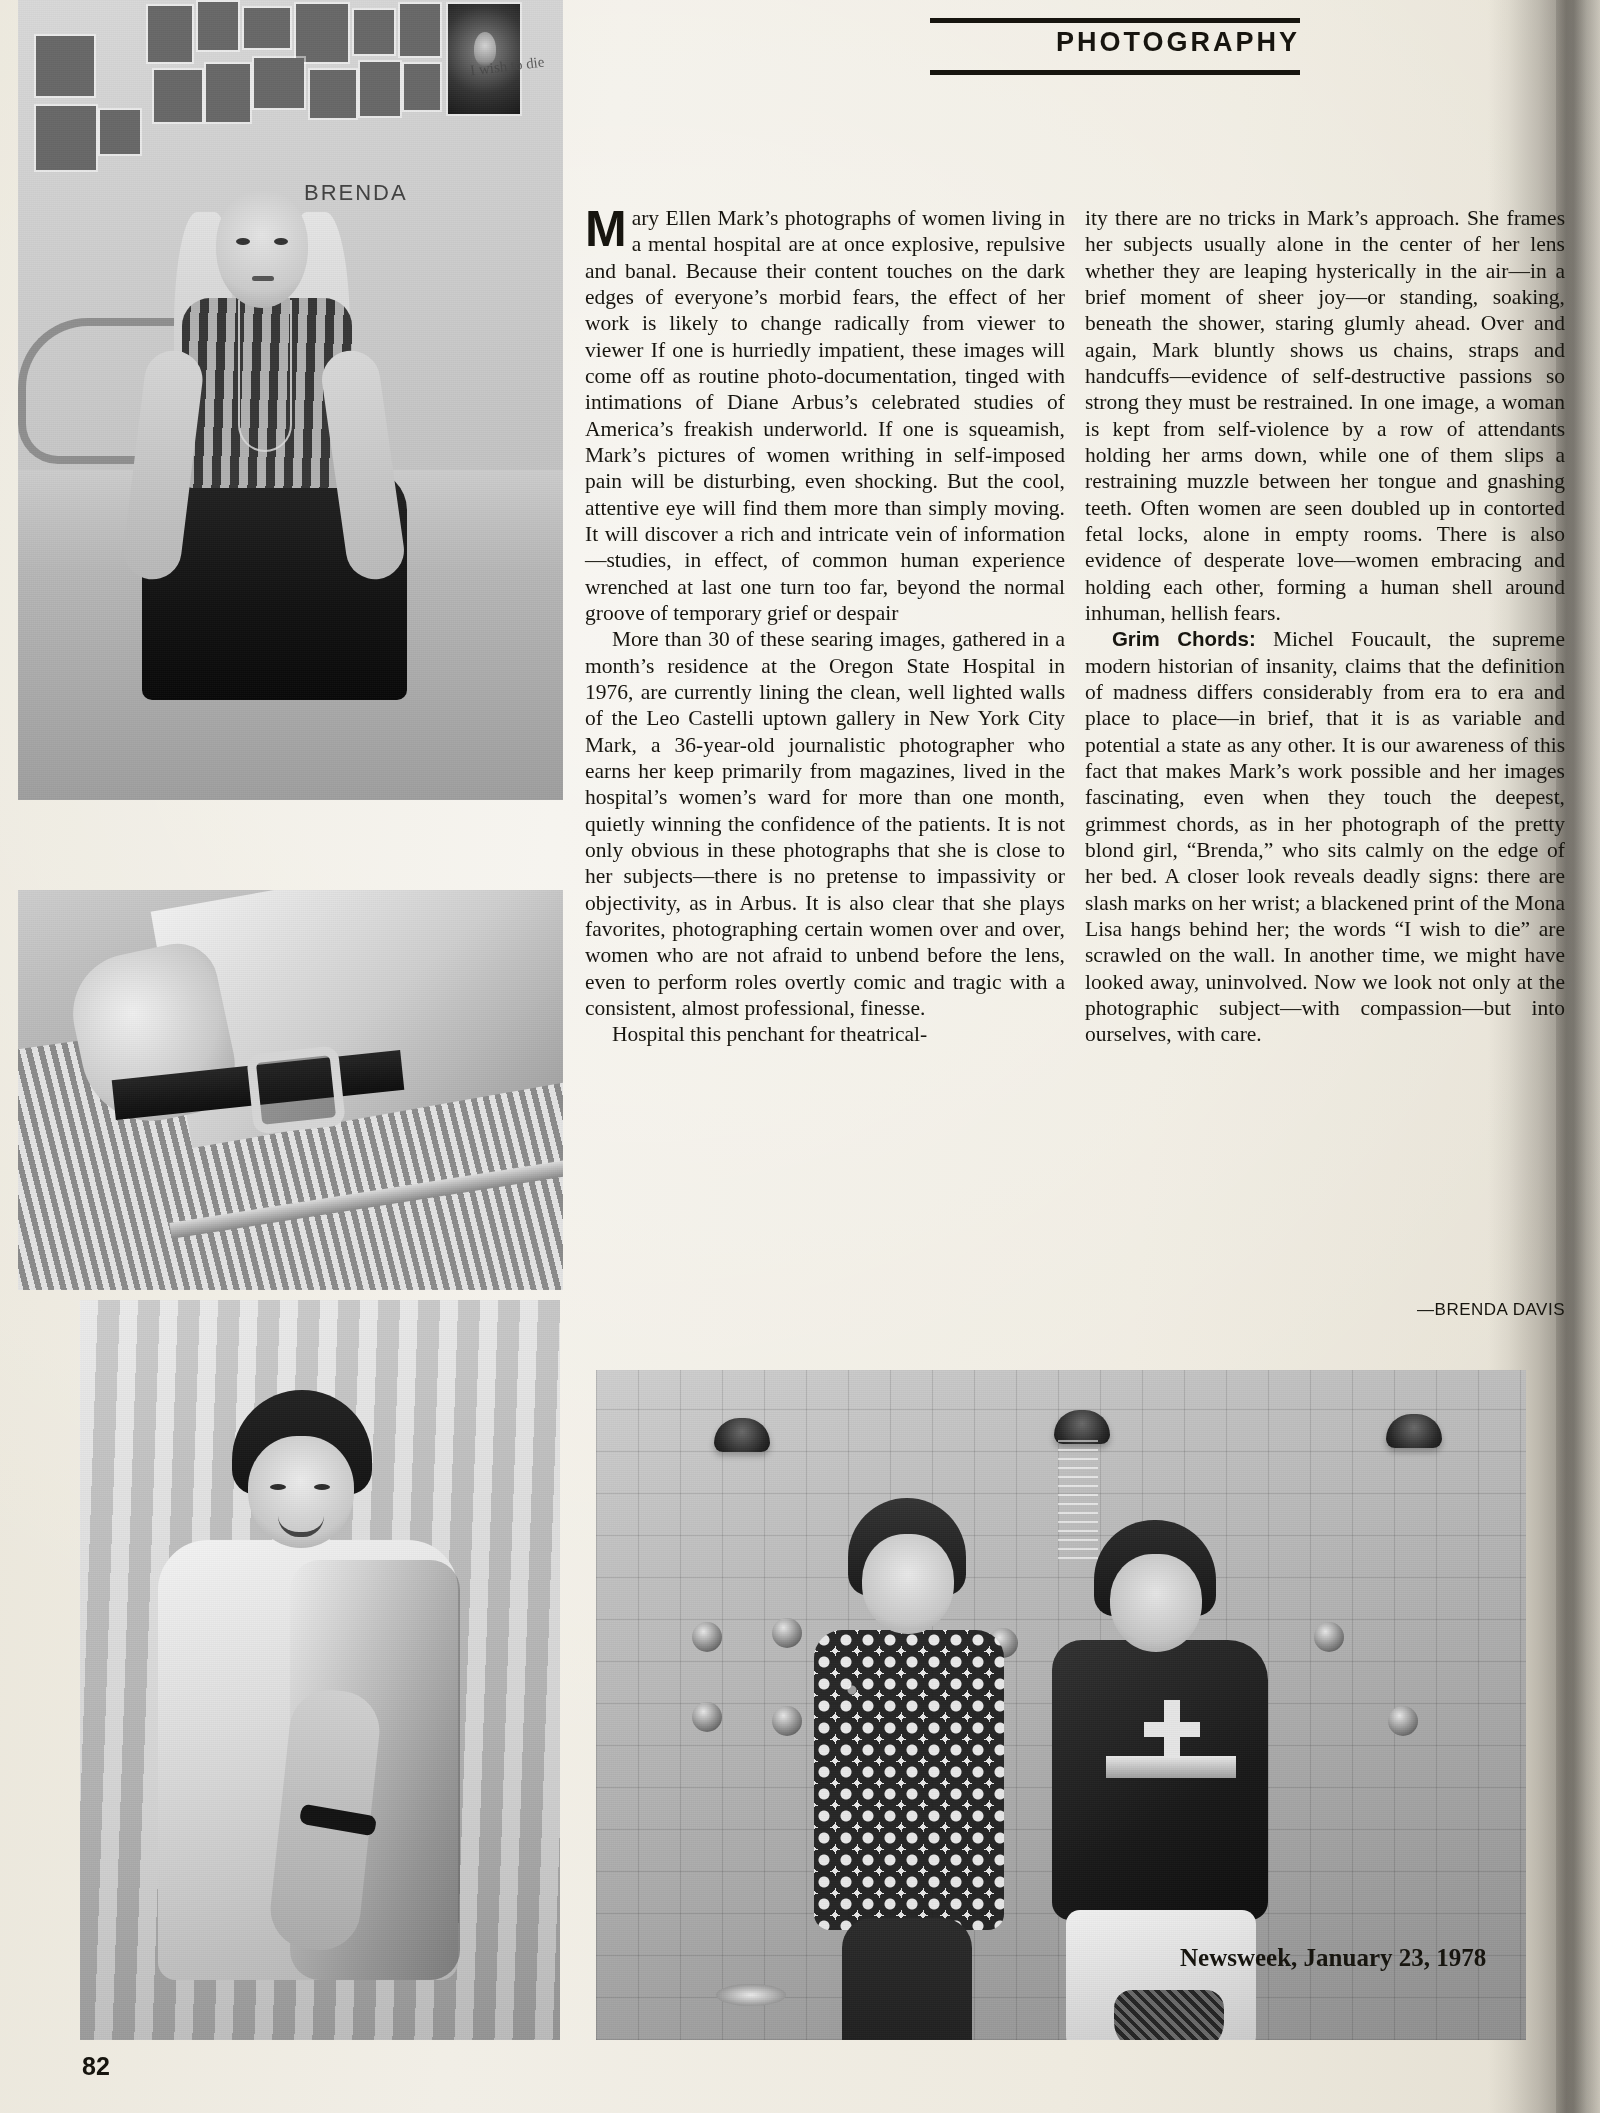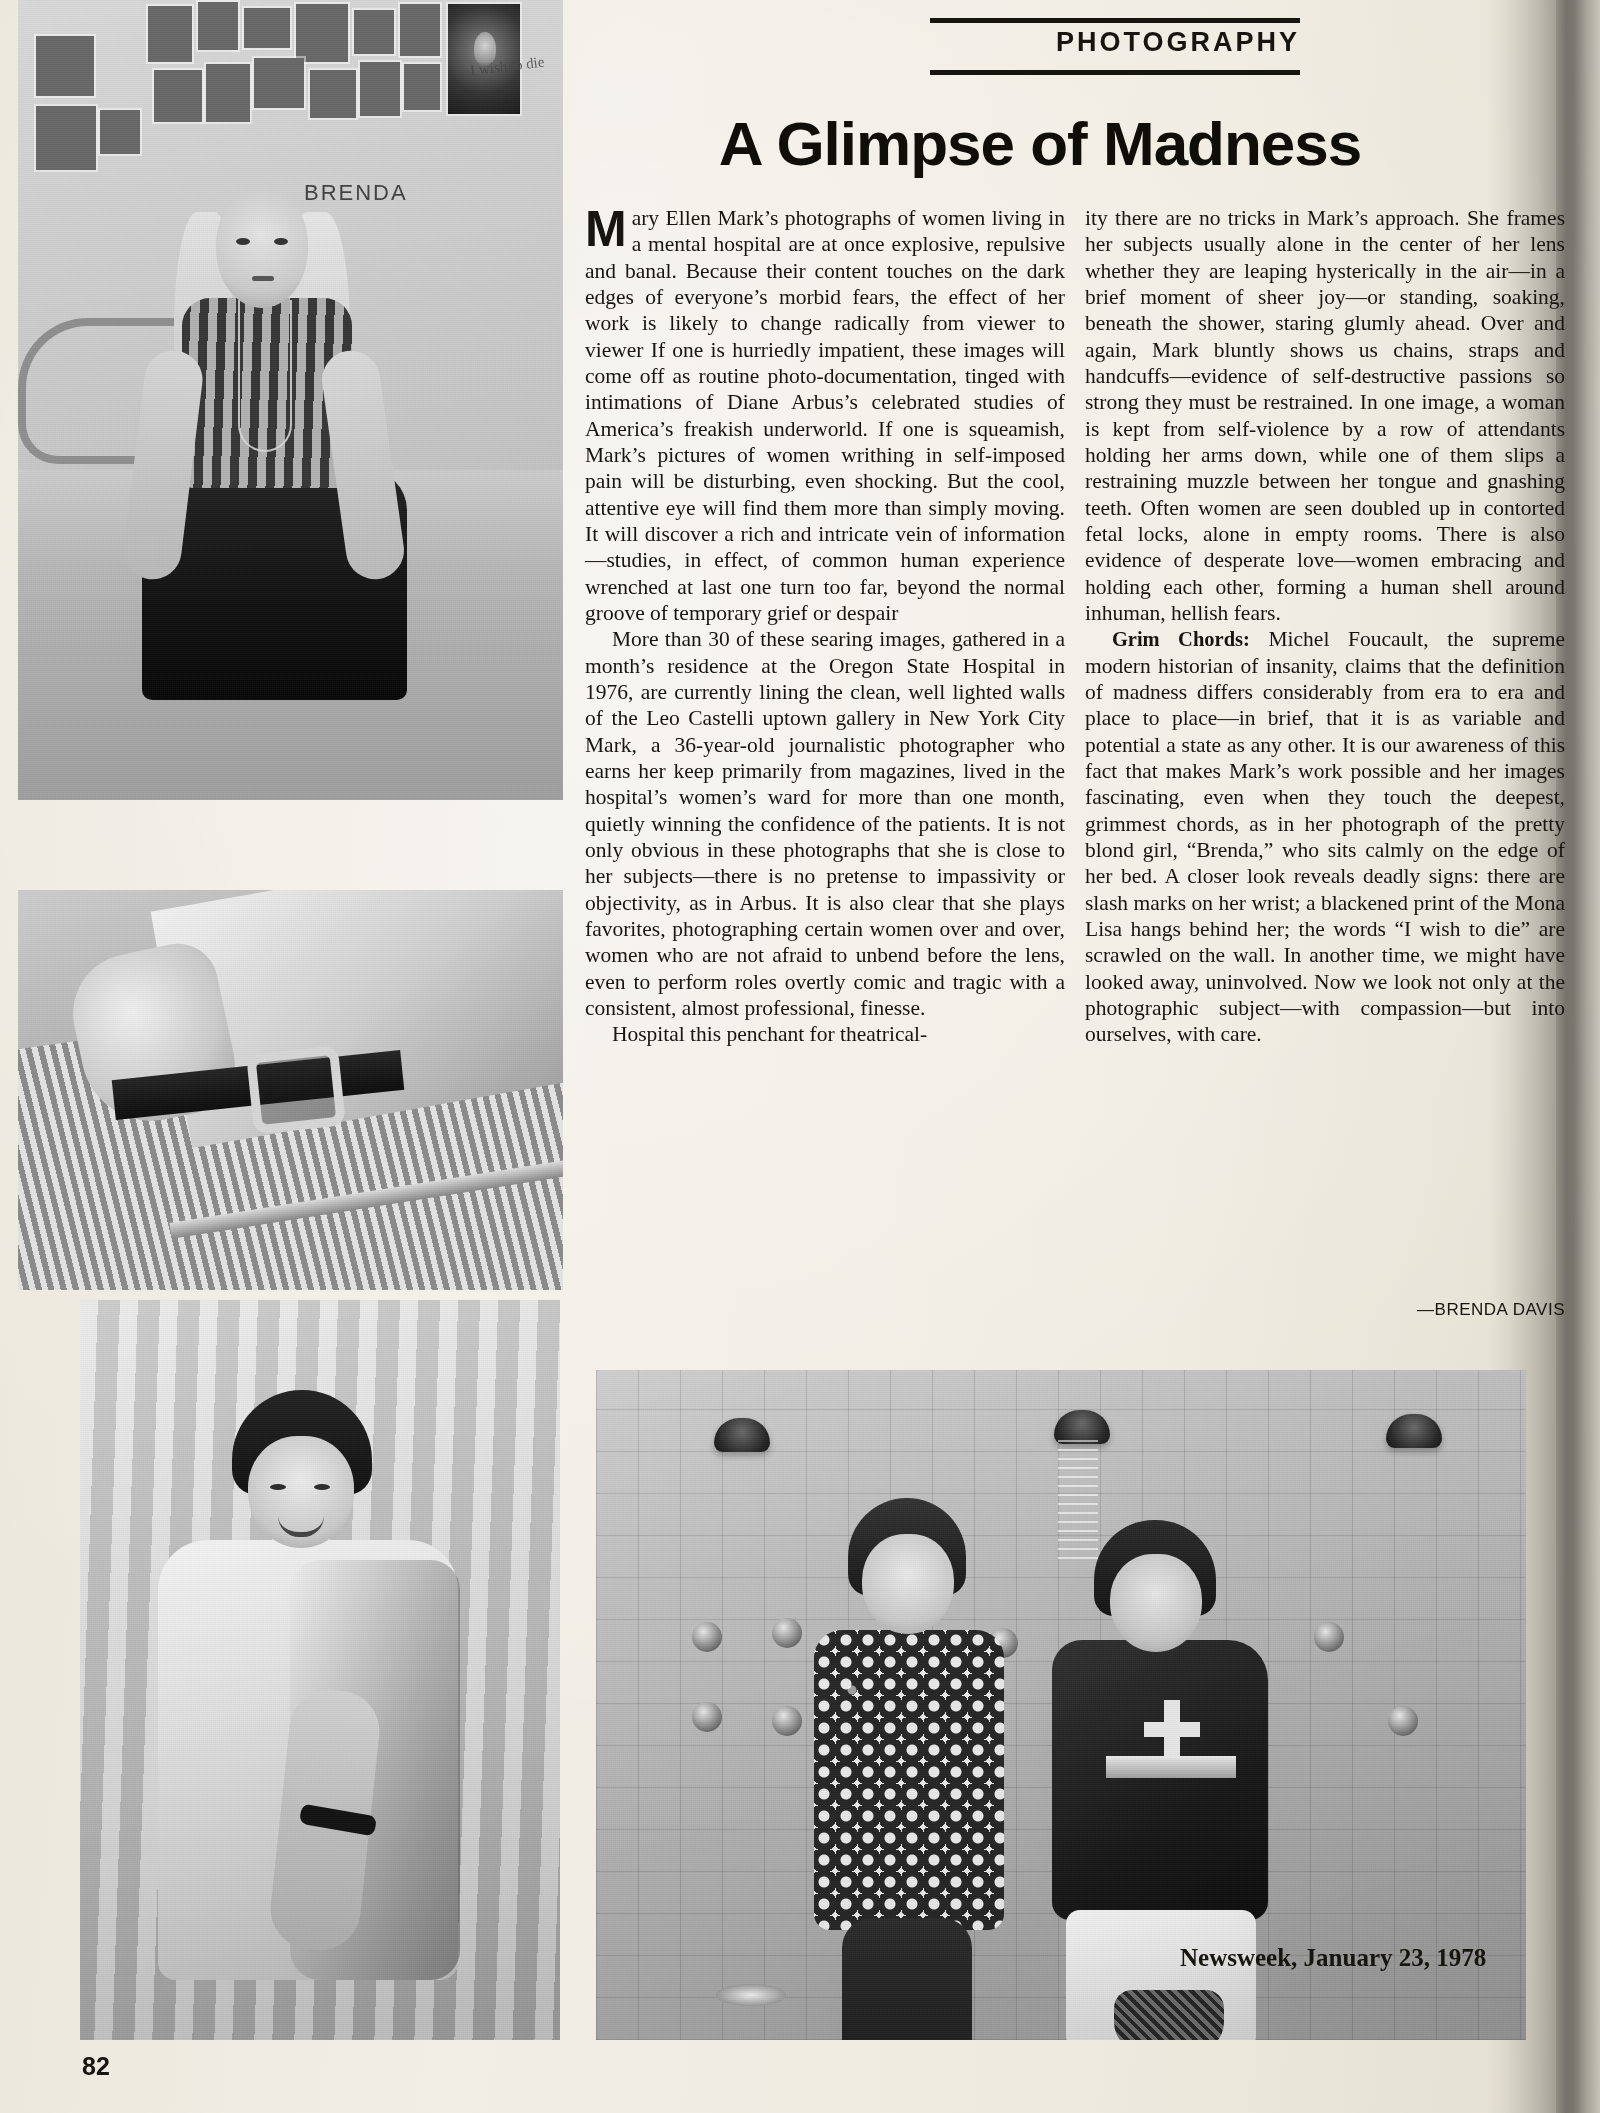--- a/index.html
+++ b/index.html
@@ -414,21 +414,21 @@
   .col p.first { text-indent: 0; }
   .dropcap {
     float: left;
     font-family: "Liberation Sans", sans-serif;
     font-weight: bold;
     font-size: 50px;
     line-height: 0.84;
     padding: 3px 5px 0 0;
   }
   .subhead {
-    font-family: Liberation Serif, serif;
+    font-family: Liberation Sans, sans-serif;
     font-weight: bold;
     font-size: 20.5px;
   }
   #byline {
     position: absolute; left: 1085px; top: 1300px; width: 480px;
     text-align: right;
     font-family: "Liberation Sans", sans-serif;
     font-size: 17px;
     letter-spacing: 0.5px;
   }
@@ -562,21 +562,20 @@
         <div class="p4-f2-face"></div>
       </div>
 
       <div class="p4-drain"></div>
       <div class="grain"></div>
     </div>
 
     <div id="section-rule-top"></div>
     <div id="kicker">PHOTOGRAPHY</div>
     <div id="section-rule-bottom"></div>
-    <div id="headline">A Glimpse of Madness</div>
 
     <div class="col" id="col-left">
       <p class="first">
         <span class="dropcap">M</span>
         <span>ary Ellen Mark’s photographs of women living in a mental hospital are at once explosive, repulsive and banal. Because their content touches on the dark edges of everyone’s morbid fears, the effect of her work is likely to change radically from viewer to viewer If one is hurriedly impatient, these images will come off as routine photo-documentation, tinged with intimations of Diane Arbus’s celebrated studies of America’s freakish underworld. If one is squeamish, Mark’s pictures of women writhing in self-imposed pain will be disturbing, even shocking. But the cool, attentive eye will find them more than simply moving. It will discover a rich and intricate vein of information—studies, in effect, of common human experience wrenched at last one turn too far, beyond the normal groove of temporary grief or despair</span>
       </p>
       <p><span>More than 30 of these searing images, gathered in a month’s residence at the Oregon State Hospital in 1976, are currently lining the clean, well lighted walls of the Leo Castelli uptown gallery in New York City Mark, a 36-year-old journalistic photographer who earns her keep primarily from magazines, lived in the hospital’s women’s ward for more than one month, quietly winning the confidence of the patients. It is not only obvious in these photographs that she is close to her subjects—there is no pretense to impassivity or objectivity, as in Arbus. It is also clear that she plays favorites, photographing certain women over and over, women who are not afraid to unbend before the lens, even to perform roles overtly comic and tragic with a consistent, almost professional, finesse.</span></p>
       <p><span>Hospital this penchant for theatrical-</span></p>
     </div>
 

